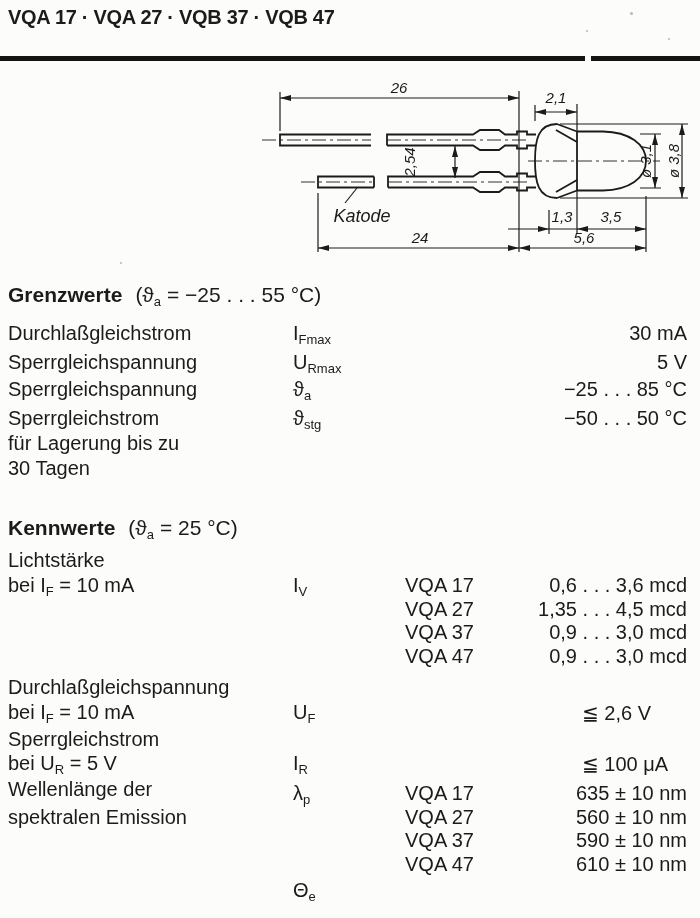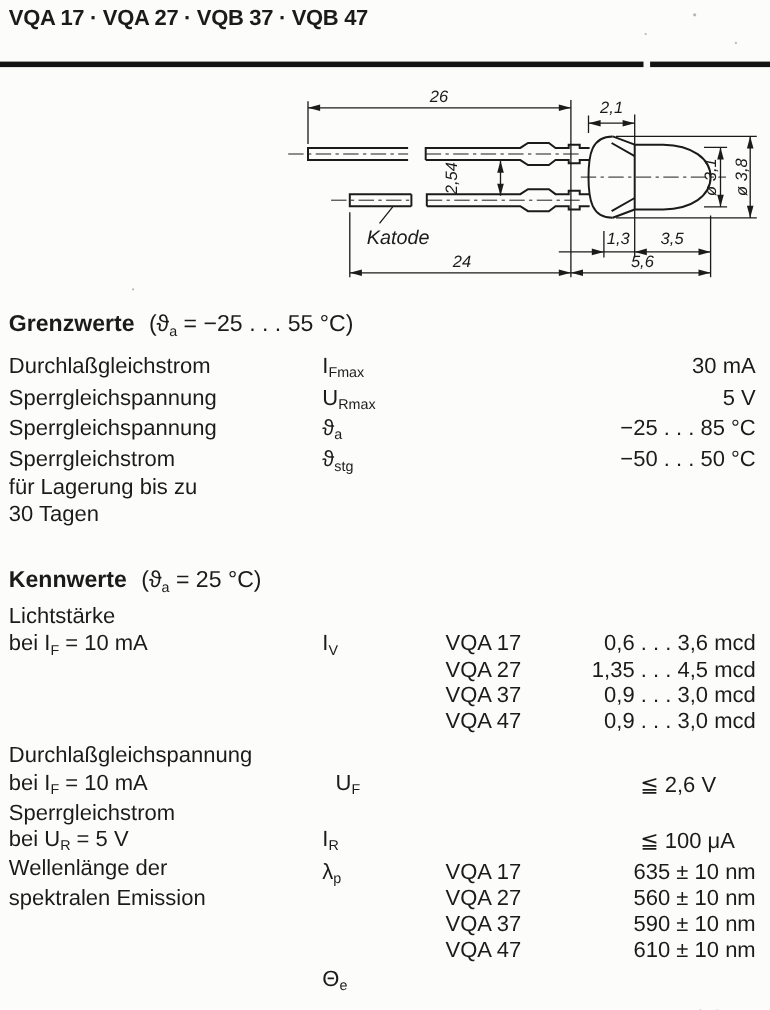--- a/index.html
+++ b/index.html
@@ -143,21 +143,21 @@
 <div class="abs t val" style="top:574px;">0,6 . . . 3,6 mcd</div>
 <div class="abs t" style="top:598px;left:405px;">VQA 27</div>
 <div class="abs t val" style="top:598px;text-align:right;">1,35 . . . 4,5 mcd</div>
 <div class="abs t" style="top:621px;left:405px;">VQA 37</div>
 <div class="abs t val" style="top:621px;">0,9 . . . 3,0 mcd</div>
 <div class="abs t" style="top:645px;left:405px;">VQA 47</div>
 <div class="abs t val" style="top:645px;">0,9 . . . 3,0 mcd</div>
 
 <div class="abs t" style="top:676px;left:8px;">Durchlaßgleichspannung</div>
 <div class="abs t" style="top:701px;left:8px;"><span>bei I</span><sub>F</sub><span> = 10 mA</span></div>
-<div class="abs t" style="top:701px;left:293px;margin-left:12px;"><span>U</span><sub>F</sub></div>
+<div class="abs t" style="top:701px;left:293px;"><span>U</span><sub>F</sub></div>
 <div class="abs t" style="top:701px;left:582px;">≦ 2,6 V</div>
 
 <div class="abs t" style="top:728px;left:8px;">Sperrgleichstrom</div>
 <div class="abs t" style="top:752px;left:8px;"><span>bei U</span><sub>R</sub><span> = 5 V</span></div>
 <div class="abs t" style="top:752px;left:293px;"><span>I</span><sub>R</sub></div>
 <div class="abs t" style="top:752px;left:582px;">≦ 100 μA</div>
 
 <div class="abs t" style="top:778px;left:8px;">Wellenlänge der</div>
 <div class="abs t" style="top:806px;left:8px;">spektralen Emission</div>
 <div class="abs t" style="top:782px;left:293px;"><span>λ</span><sub>p</sub></div>

